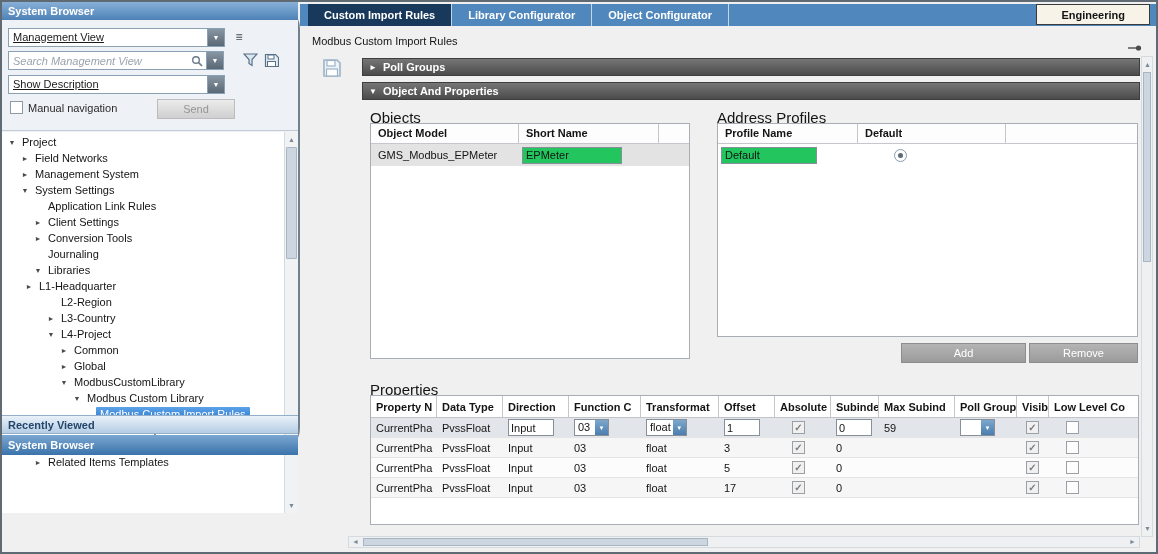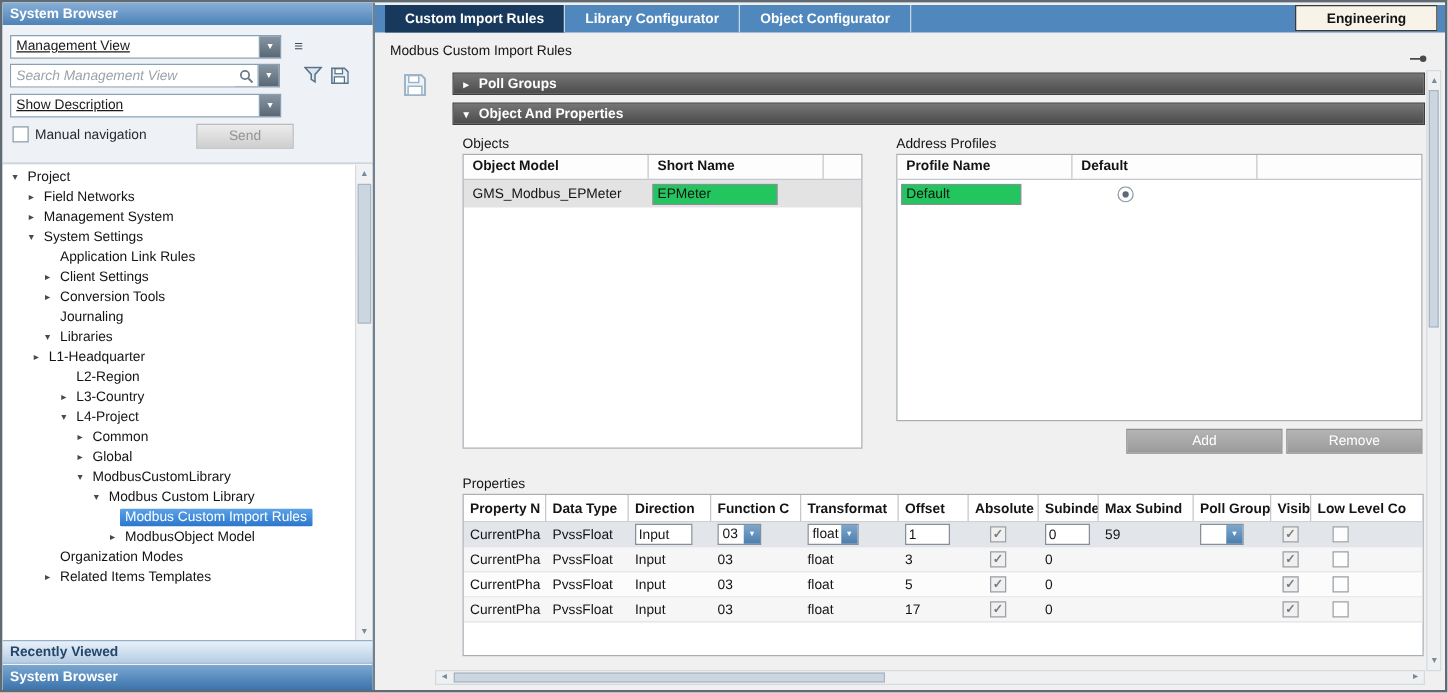--- a/index.html
+++ b/index.html
@@ -1,22 +1,22 @@
 <!DOCTYPE html>
 <html><head>
 <meta charset="utf-8">
 <style>
   * { margin:0; padding:0; box-sizing:border-box; }
   body { font-family:"Liberation Sans", sans-serif; background:#b8bec4; }
   .window { position:relative; width:1158px; height:554px; background:#f0f0f0;
             border:2px solid #5f6a73; overflow:hidden; }
 
   
-  .left-panel { position:absolute; left:0; top:0; width:298px; height:550px;
-                background:#eef1f5; border-right:2px solid #72808e; }
+  .left-panel { position:absolute; left:0; top:0; width:298px; height:453px;
+                background:#eef1f5; border-right:2px solid #72808e;border-radius:27px; }
   .panel-header { height:18px; background:linear-gradient(#88b0d8,#4d82b6);
                   color:#fff; font-size:11px; font-weight:bold; line-height:18px; padding-left:6px; }
   .controls { position:relative; height:111px; background:#eef1f5; border-bottom:1px solid #c3ccd4; }
   .combo { position:absolute; height:19px; background:#fff; border:1px solid #8aa0b4;
            display:flex; align-items:stretch; font-size:11px; }
   .combo-text { flex:1; padding:2px 0 0 4px; color:#1a1a1a; white-space:nowrap; overflow:hidden;text-decoration:underline; }
   .combo-arrow { width:17px; background:linear-gradient(#8895a2,#5a6876); color:#fff;
                  font-size:7px; display:flex; align-items:center; justify-content:center;
                  border-left:1px solid #8aa0b4; }
   .menu-icon-btn { position:absolute; left:229px; top:11px; width:16px; height:14px;
@@ -70,21 +70,21 @@
   .page-title { position:absolute; left:12px; top:33px; font-size:11px; color:#141414; }
   .pin-icon { position:absolute; right:14px; top:36px; }
 
   .save-icon-lg { position:absolute; left:22px; top:56px; }
 
   .section-header { position:absolute; left:62px; width:778px; height:18px;
                     background:linear-gradient(#767676,#4b4b4b); border:1px solid #3e3e3e;
                     color:#fff; font-size:11px; font-weight:bold; display:flex; align-items:center; }
   .section-arrow { width:20px; text-align:center; font-size:8px; }
 
-  .group-label { position:absolute; font-size:11px; color:#141414; }
+  .group-label { position:absolute; font-size:15px; color:#141414; }
   .group-box { position:absolute; background:#fff; border:1px solid #a8aeb4; overflow:hidden; }
   .gb-header { display:flex; height:20px; border-bottom:1px solid #c4c8cc; background:#fdfdfd; }
   .gb-hcell { font-size:11px; font-weight:bold; color:#141414; padding:3px 0 0 7px;
               border-right:1px solid #c4c8cc; white-space:nowrap; overflow:hidden; }
   .gb-row { display:flex; align-items:center; height:22px; }
   .gb-cell { font-size:11px; color:#141414; padding-left:7px; white-space:nowrap; overflow:hidden; }
   .objects-row-selected { background:#e3e3e3; }
   .text-input { height:17px; border:1px solid #878f98; font-size:11px; padding:0 3px;
                 font-family:Liberation Sans, sans-serif; color:#141414; background:#22c55e; }
   .radio { width:13px; height:13px; border:1px solid #8a9aa8; border-radius:50%; background:#fdfdfd;

